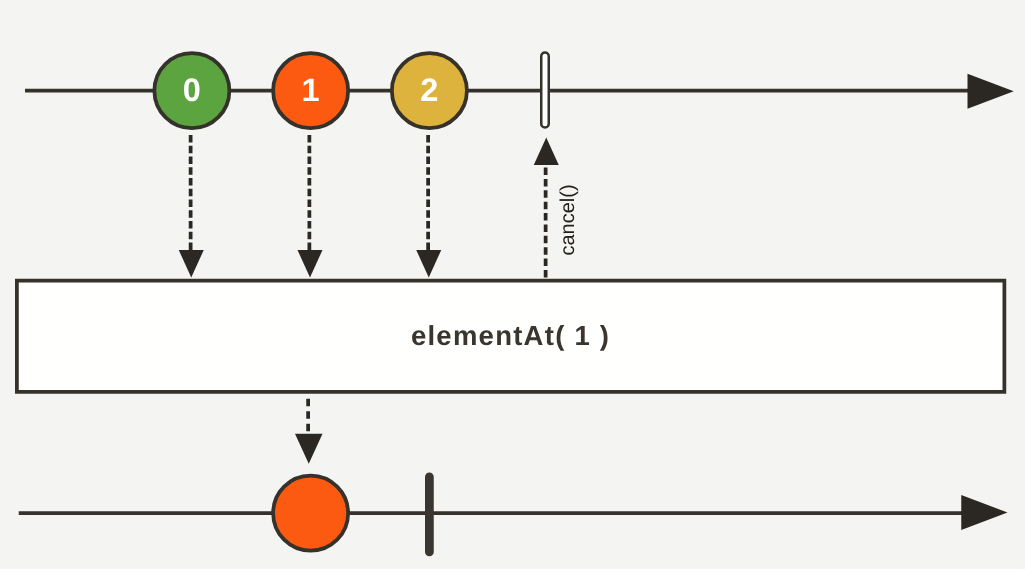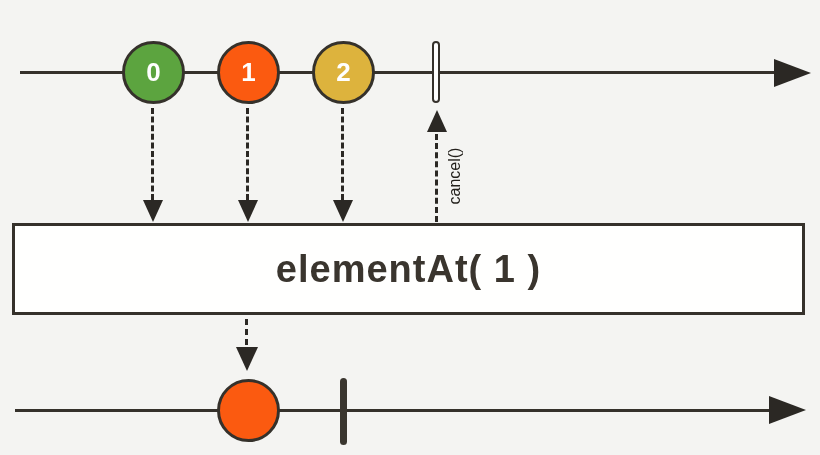--- a/index.html
+++ b/index.html
@@ -119,21 +119,21 @@
     position: absolute;
     left: 12px; top: 223px;
     width: 787px; height: 86px;
     background: #fffffe;
     border: 3px solid #35312b;
     display: flex;
     align-items: center;
     justify-content: center;
   }
   .op-label {
-    font-size: 38px;
+    font-size: 22px;
     font-weight: bold;
     color: #3a352e;
     letter-spacing: 1px;
   }
 </style>
 </head>
 <body>
 
 <div class="stage">
 

